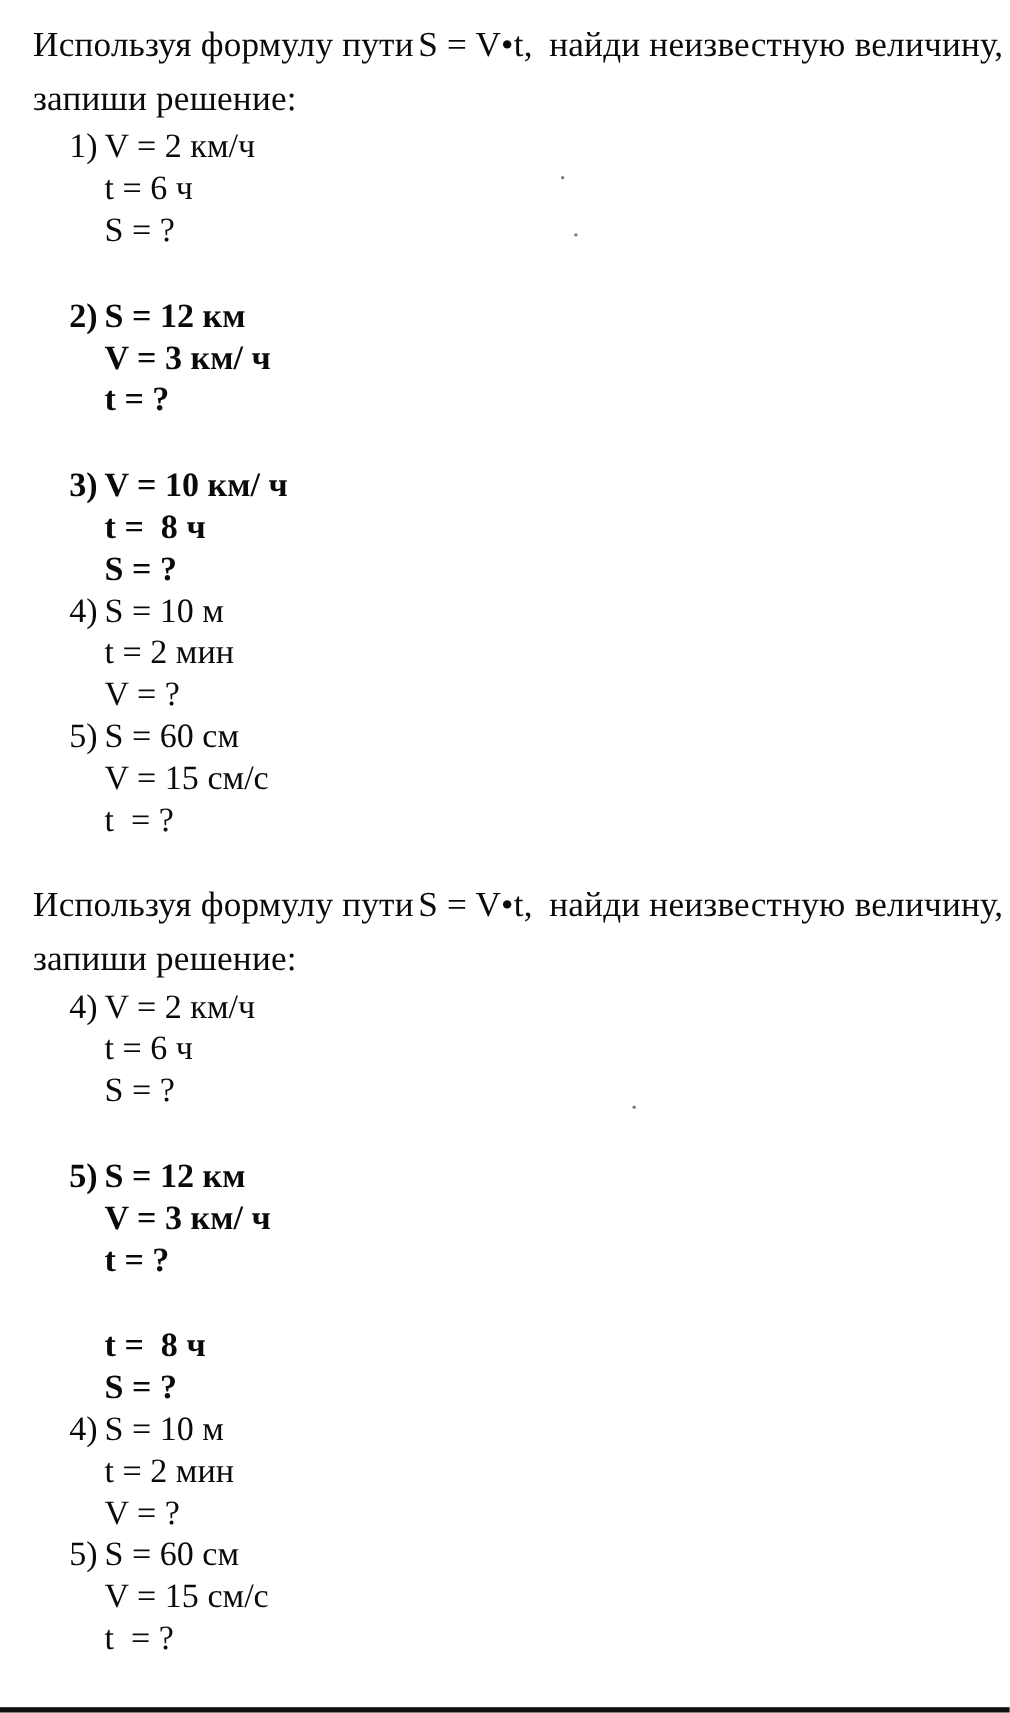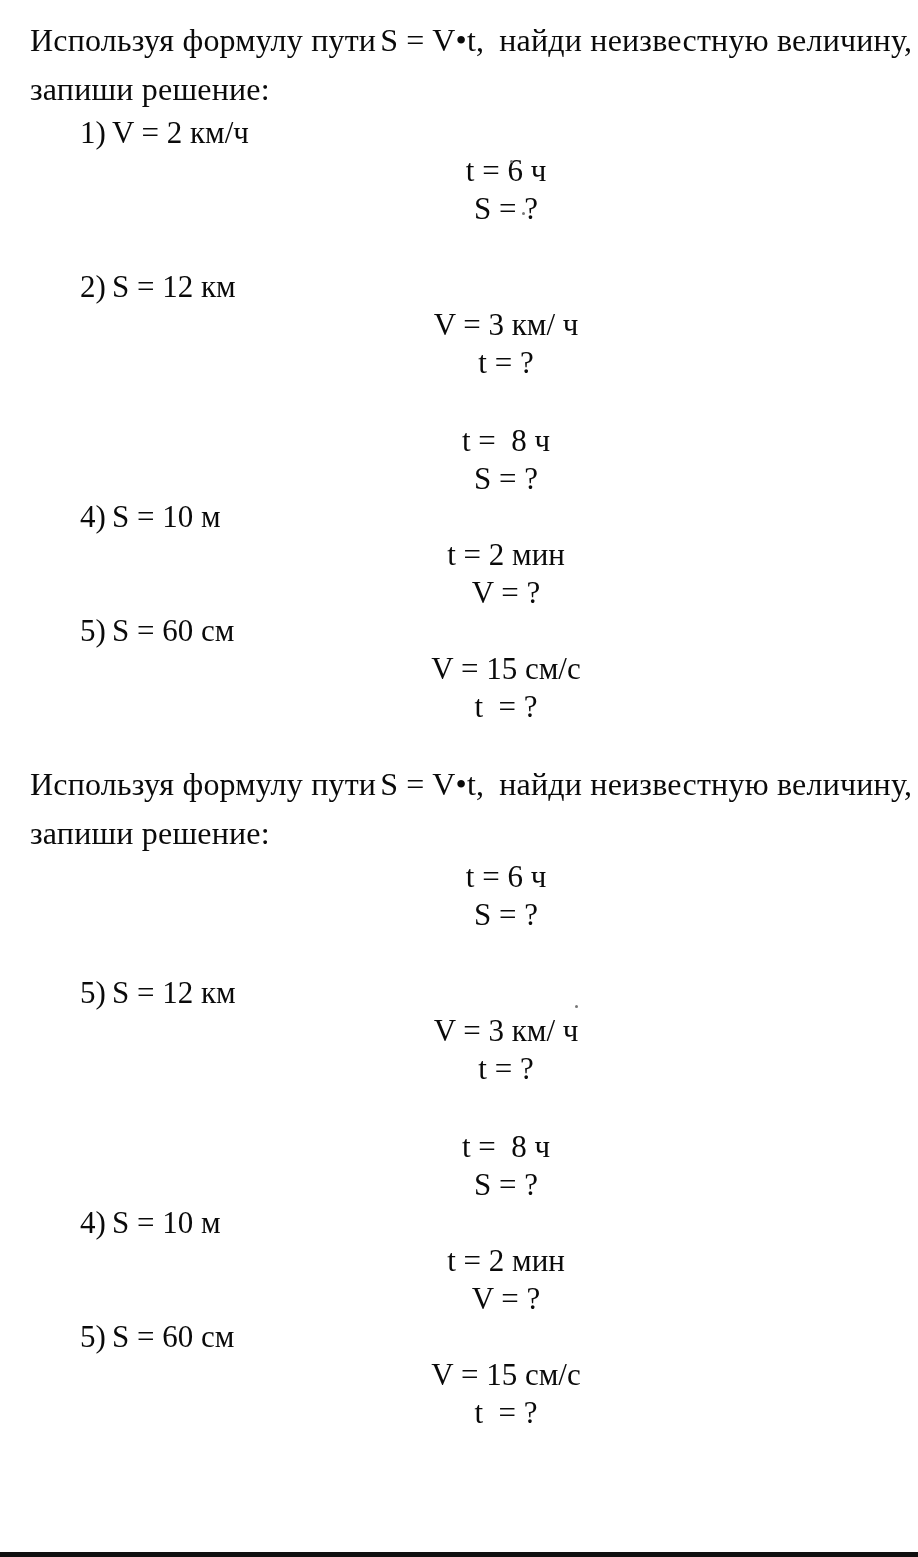--- a/index.html
+++ b/index.html
@@ -20,36 +20,35 @@
     font-size: 32px;
     line-height: 49px;
     white-space: pre;
     letter-spacing: 0.2px;
   }
   .heading-line .formula {
     margin-left: 4px;
     margin-right: 15px;
   }
   .problems {
-    margin-left: 50px; 
+    margin-left: 33px; 
   }
   .problem { margin: 0; }
-  .problem.skip { margin-top: 40px; }
+  .problem.skip { margin-top: 40px; font-weight: bold; }
   .line {
     font-size: 31px;
     line-height: 38px;
     white-space: pre;
   }
   .line .num {
     display: inline-block;
     width: 32px;
   }
   .line.sub {
     padding-left: 32px;
-    text-align: center;
   }
   .section-2 { margin-top: 34px; }
   .speck {
     position: absolute;
     background: #777777;
     border-radius: 50%;
     width: 3px;
     height: 3px;
   }
   .speck.s1 { left: 510px; top: 160px; }
@@ -81,20 +80,21 @@
         <div class="line sub">S = ?</div>
       </div>
 
       <div class="problem skip">
         <div class="line"><span class="num">2)</span><span>S = 12 км</span></div>
         <div class="line sub">V = 3 км/ ч</div>
         <div class="line sub">t = ?</div>
       </div>
 
       <div class="problem skip">
+        <div class="line"><span class="num">3)</span><span>V = 10 км/ ч</span></div>
         <div class="line sub">t =  8 ч</div>
         <div class="line sub">S = ?</div>
       </div>
 
       <div class="problem">
         <div class="line"><span class="num">4)</span><span>S = 10 м</span></div>
         <div class="line sub">t = 2 мин</div>
         <div class="line sub">V = ?</div>
       </div>
 
@@ -107,20 +107,21 @@
     </div>
   </div>
 
   <div class="section section-2">
     <p class="heading-line"><span>Используя формулу пути</span><span class="formula">S = V•t,</span><span>найди неизвестную величину,</span></p>
     <p class="heading-line">запиши решение:</p>
 
     <div class="problems">
 
       <div class="problem">
+        <div class="line"><span class="num">4)</span><span>V = 2 км/ч</span></div>
         <div class="line sub">t = 6 ч</div>
         <div class="line sub">S = ?</div>
       </div>
 
       <div class="problem skip">
         <div class="line"><span class="num">5)</span><span>S = 12 км</span></div>
         <div class="line sub">V = 3 км/ ч</div>
         <div class="line sub">t = ?</div>
       </div>
 

